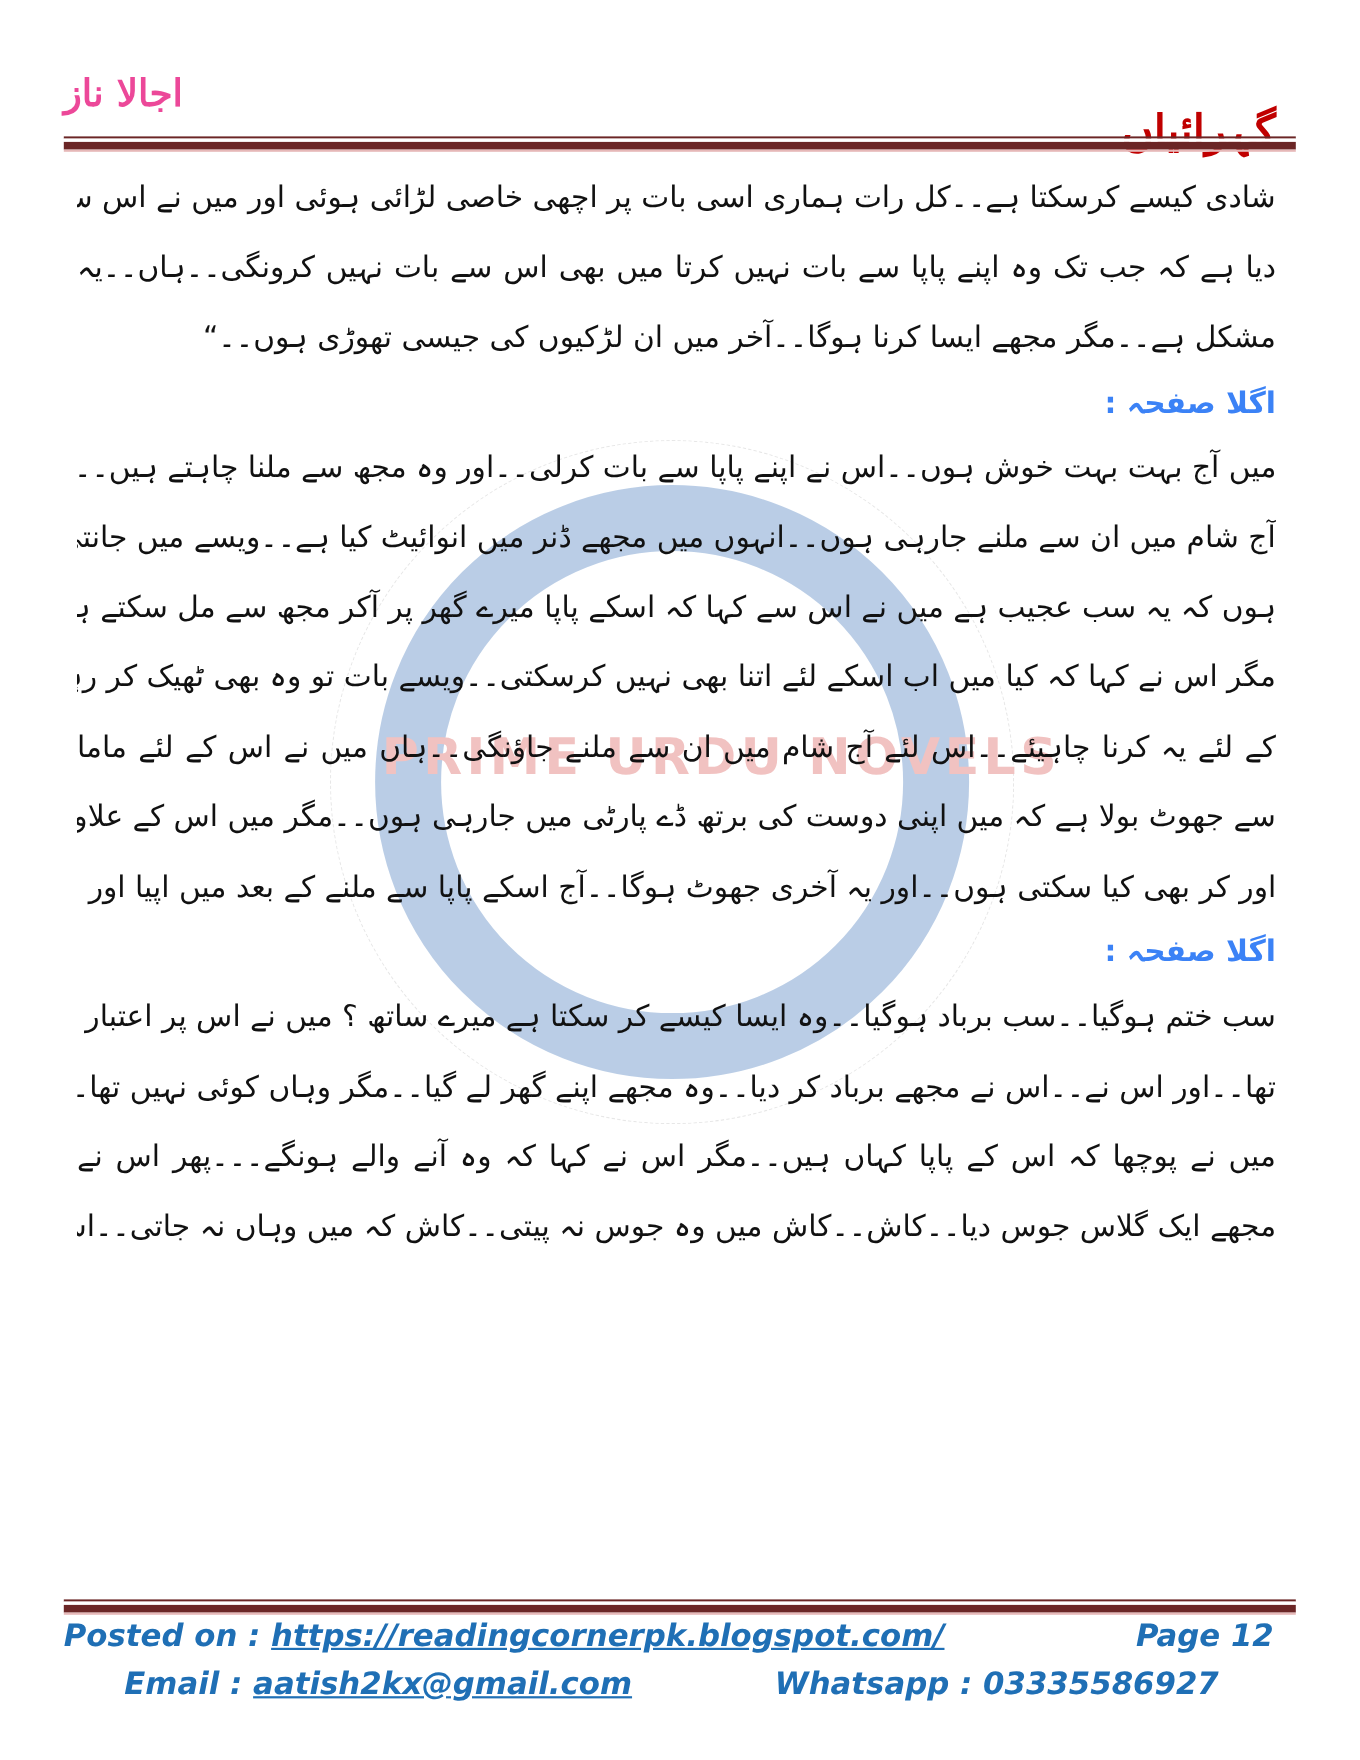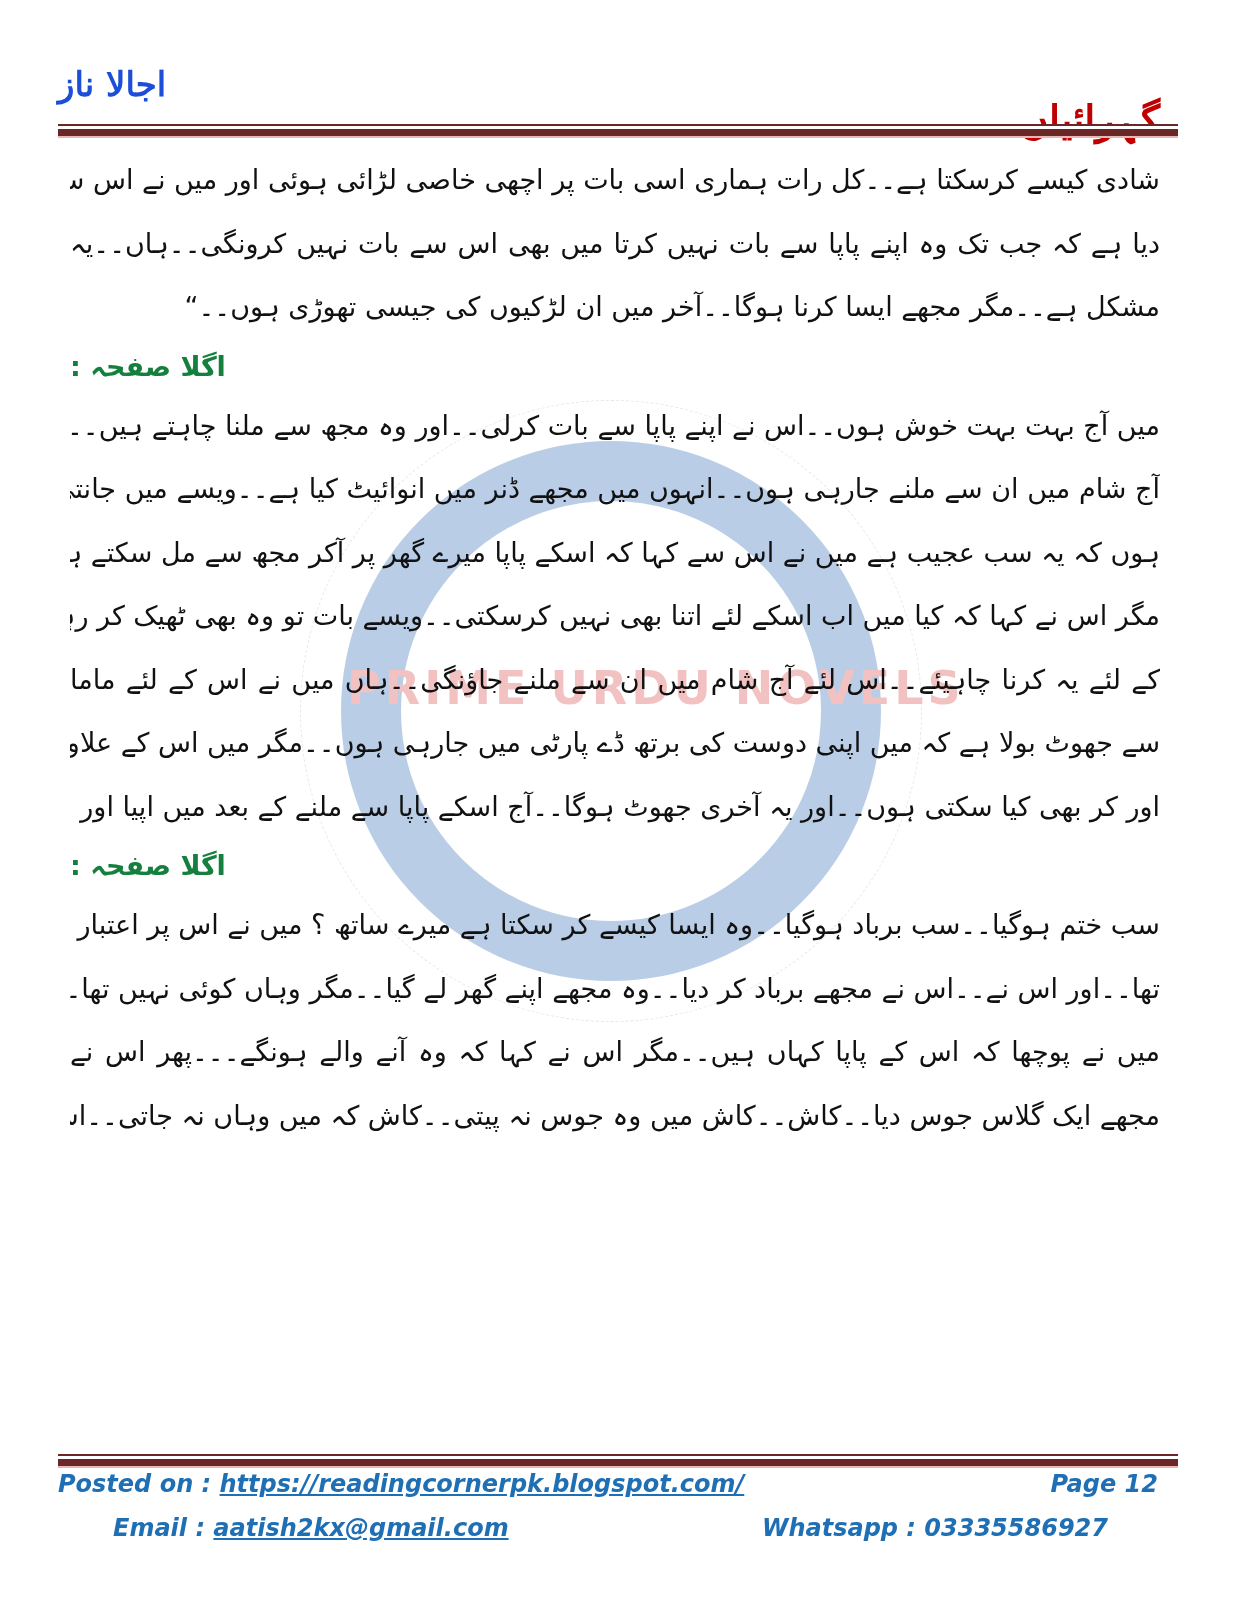--- a/index.html
+++ b/index.html
@@ -1,33 +1,33 @@
 <!DOCTYPE html>
 <html><head>
 <meta charset="utf-8">
 <style>
   html, body { margin: 0; padding: 0; background: #ffffff; }
   body { width: 1236px; height: 1600px; position: relative; overflow: hidden; font-family: "DejaVu Sans", sans-serif; }
   .header { position: absolute; left: 58px; top: 60px; width: 1120px; height: 60px; }
   .title-right { position: absolute; right: 18px; top: 0; font-family: "DejaVu Serif", serif; font-weight: bold; font-size: 40px; color: #c00000; direction: rtl; margin-top: 36px; }
-  .title-left { position: absolute; left: 0; top: 4px; font-family: "DejaVu Serif", serif; font-weight: bold; font-size: 34px; color: #1d4ed8; direction: rtl; }
+  .title-left { position: absolute; left: 0; top: 4px; font-family: "DejaVu Serif", serif; font-weight: bold; font-size: 34px; color: #ec4899; direction: rtl; }
   .rule { position: absolute; left: 58px; width: 1120px; }
   .rule .thin { height: 2px; background: #6b2626; }
   .rule .gap { height: 3px; background: #ffffff; }
   .rule .thick { height: 7px; background: #6b2626; }
   .rule .pink { height: 2px; background: #e6b8b8; }
   .content { position: absolute; left: 70px; top: 148px; width: 1090px; direction: rtl; text-align: justify; }
   .line { font-family: "DejaVu Sans", sans-serif; font-size: 27px; line-height: 63.5px; height: 63.5px; color: #111; white-space: nowrap; overflow: hidden; text-align-last: justify; }
   .line.last { text-align-last: right; }
-  .heading { font-family: "DejaVu Sans", sans-serif; font-weight: bold; font-size: 27px; line-height: 55px; height: 55px; color: #15803d; text-align: left; }
+  .heading { font-family: "DejaVu Sans", sans-serif; font-weight: bold; font-size: 27px; line-height: 55px; height: 55px; color: #3b82f6; text-align: right; }
   .watermark { position: absolute; left: 300px; top: 400px; width: 620px; height: 620px; border-radius: 50%; border: 1px dashed #bbb; opacity: 0.35; pointer-events: none; }
   .watermark .ring { position: absolute; left: 40px; top: 40px; width: 540px; height: 540px; border-radius: 50%; border: 60px solid #3d73b8; box-sizing: border-box; }
   .watermark .wm-text { position: absolute; width: 100%; top: 260px; text-align: left; font-family: "DejaVu Sans", sans-serif; font-weight: bold; font-size: 46px; color: #d9534f; letter-spacing: 4px; margin-left: 46px; }
   .footer { position: absolute; left: 58px; top: 1470px; width: 1120px; }
-  .footer-row { font-family: "DejaVu Sans", sans-serif; font-style: italic; font-weight: bold; color: #1f6fb5; font-size: 24px; position: relative; height: 44px; }
+  .footer-row { font-family: "DejaVu Sans", sans-serif; font-style: italic; font-weight: bold; color: #1f6fb5; font-size: 28px; position: relative; height: 44px; }
   .footer-row a { color: #1f6fb5; text-decoration: underline; }
   .posted { position: absolute; left: 0; top: 0; }
   .page-num { position: absolute; right: 20px; top: 0; margin-left: 36px; }
   .email { position: absolute; left: 55px; top: 0; }
   .whatsapp { position: absolute; right: 70px; top: 0; }
 </style>
 </head>
 <body>
 
 <div class="header">

